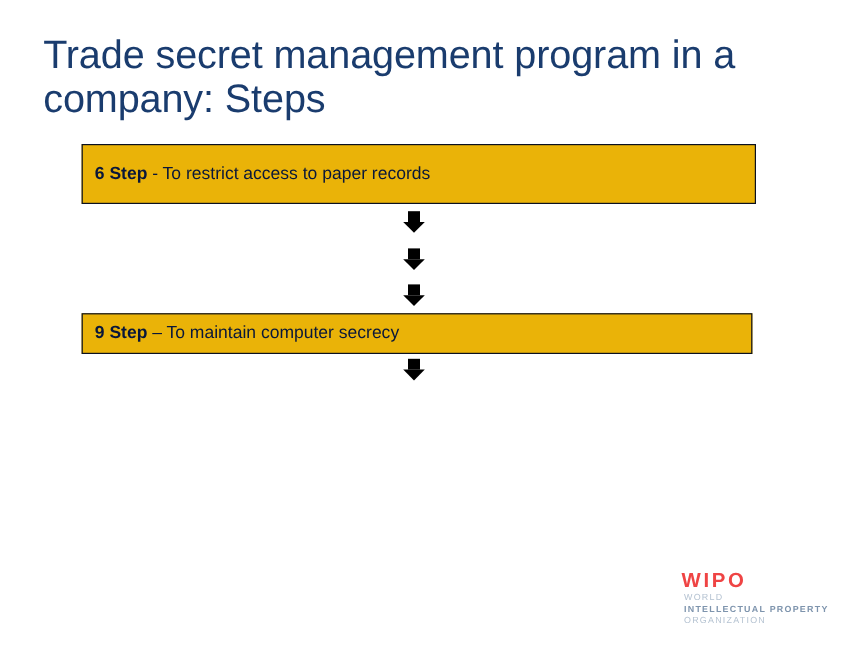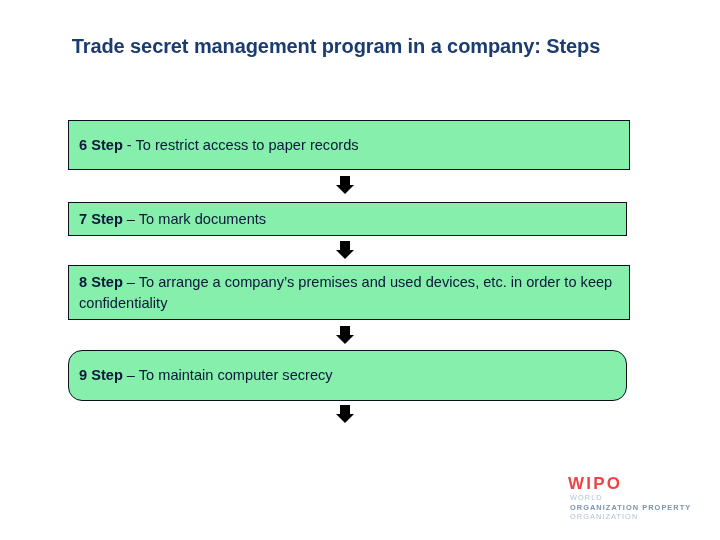--- a/index.html
+++ b/index.html
@@ -23,39 +23,38 @@
     height: 540px;
     background: #ffffff;
   }
 
   
   .slide-title {
     position: absolute;
     left: 36px;
     top: 28px;
     width: 600px;
-    font-size: 20px;
+    font-size: 33px;
     line-height: 36px;
     color: #1A3C6E;
-    font-weight: 700;
+    font-weight: 400;
     letter-spacing: -0.1px;
-    text-align: center;
   }
 
   
   .flow {
     position: absolute;
     left: 68px;
     top: 120px;
     width: 562px;
   }
 
   .step-box {
     position: relative;
-    background: #86efac;
+    background: #eab308;
     border: 1.5px solid #0A1020;
     color: #09173A;
     font-size: 14.6px;
     line-height: 21px;
     padding: 6px 10px 6px 10px;
     display: flex;
     align-items: center;
   }
   .step-box .step-text {
     display: block;
@@ -65,21 +64,21 @@
     font-weight: bold;
   }
   .step-rest {
     font-weight: normal;
   }
 
   
   .box-1 { width: 562px; height: 50px; }
   .box-2 { width: 559px; height: 34px; }
   .box-3 { width: 562px; height: 55px; align-items: flex-start; padding-top: 6px; }
-  .box-4 { width: 559px; height: 51px; border-radius: 14px; }
+  .box-4 { width: 559px; height: 34px; }
   .box-5 { width: 562px; height: 56px; align-items: flex-start; padding-top: 7px; }
 
   
   .arrow-wrap {
     position: relative;
     width: 100%;
     display: flex;
     justify-content: flex-start;
   }
   .arrow {
@@ -149,34 +148,28 @@
       <span class="step-text"><span class="step-num">6 Step</span><span class="step-rest"> - To restrict access to paper records</span></span>
     </div>
 
     <div class="arrow-wrap gap-1">
       <div class="arrow">
         <div class="shaft"></div>
         <div class="head"></div>
       </div>
     </div>
 
-    <div class="step-box box-2">
-      <span class="step-text"><span class="step-num">7 Step</span><span class="step-rest"> – To mark documents</span></span>
-    </div>
 
     <div class="arrow-wrap gap-2">
       <div class="arrow">
         <div class="shaft"></div>
         <div class="head"></div>
       </div>
     </div>
 
-    <div class="step-box box-3">
-      <span class="step-text"><span class="step-num">8 Step</span><span class="step-rest"> – To arrange a company’s premises and used devices, etc. in order to keep confidentiality</span></span>
-    </div>
 
     <div class="arrow-wrap gap-3">
       <div class="arrow">
         <div class="shaft"></div>
         <div class="head"></div>
       </div>
     </div>
 
     <div class="step-box box-4">
       <span class="step-text"><span class="step-num">9 Step</span><span class="step-rest"> – To maintain computer secrecy</span></span>
@@ -188,17 +181,17 @@
         <div class="head"></div>
       </div>
     </div>
 
 
   </div>
 
   <div class="wipo-logo">
     <div class="wipo-main">WIPO</div>
     <div class="wipo-sub">WORLD</div>
-    <div class="wipo-sub strong">ORGANIZATION PROPERTY</div>
+    <div class="wipo-sub strong">INTELLECTUAL PROPERTY</div>
     <div class="wipo-sub">ORGANIZATION</div>
   </div>
 
 </div>
 
 </body></html>

